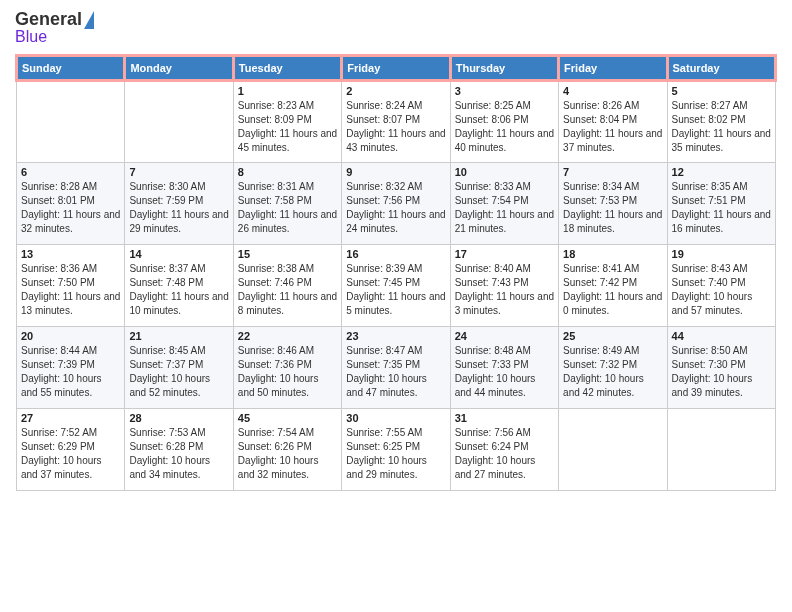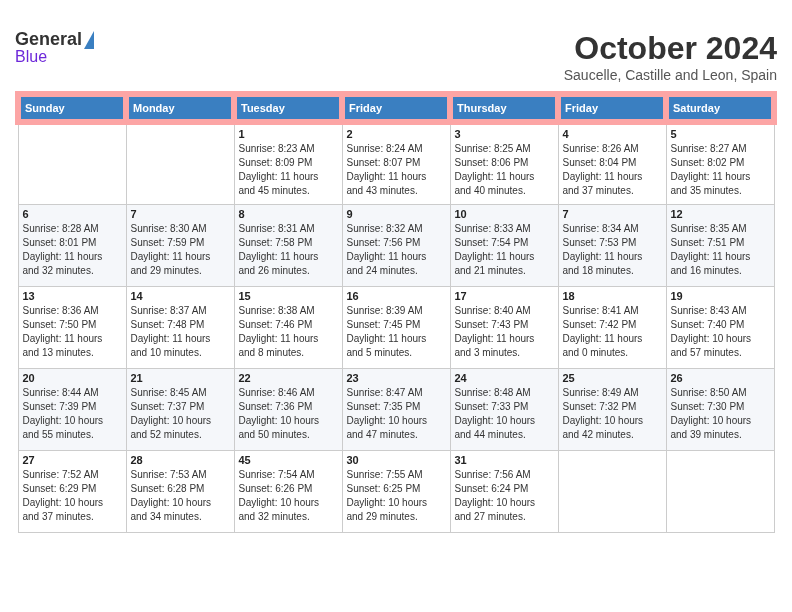--- a/index.html
+++ b/index.html
@@ -8,21 +8,20 @@
       background: #fff;
       width: 792px;
       height: 612px;
       overflow: hidden;
     }
     .page {
       width: 792px;
       height: 517px;
       padding: 10px 15px;
       background: #fff;
-      margin-top: 20px;
     }
     .header {
       display: flex;
       justify-content: space-between;
       align-items: flex-start;
       margin-bottom: 8px;
     }
     .logo {
       display: flex;
       flex-direction: column;
@@ -66,21 +65,21 @@
       width: 100%;
       border-collapse: collapse;
       font-size: 10px;
     }
     .calendar thead tr th {
       background: #3a7fc1;
       color: #fff;
       padding: 5px 4px;
       text-align: left;
       font-size: 11px;
-      border: 6px solid #fca5a5;
+      border: 3px solid #fca5a5;
     }
     .calendar tbody tr td {
       border: 1px solid #ccc;
       vertical-align: top;
       padding: 3px 4px;
       width: calc(100% / 7);
       height: 82px;
       background: #fff;
     }
     .calendar tbody tr:nth-child(even) td {
@@ -107,24 +106,20 @@
 
 <div class="page">
   <div class="header">
     <div class="logo">
       <div class="logo-text">
         <span class="logo-general">General</span>
         <div class="logo-triangle"></div>
       </div>
       <span class="logo-blue">Blue</span>
     </div>
-    <div class="title-block">
-      <h1>October 2024</h1>
-      <h2>Saucelle, Castille and Leon, Spain</h2>
-    </div>
   </div>
 
   <table class="calendar">
     <thead>
       <tr>
       <th>Sunday</th>
           <th>Monday</th>
           <th>Tuesday</th>
           <th>Friday</th>
           <th>Thursday</th>
@@ -236,21 +231,21 @@
           </td>
           <td>
             <span class="day-num">24</span>
             <div class="day-detail">Sunrise: 8:48 AM<br>Sunset: 7:33 PM<br>Daylight: 10 hours and 44 minutes.</div>
           </td>
           <td>
             <span class="day-num">25</span>
             <div class="day-detail">Sunrise: 8:49 AM<br>Sunset: 7:32 PM<br>Daylight: 10 hours and 42 minutes.</div>
           </td>
           <td>
-            <span class="day-num">26</span>
+            <span class="day-num">44</span>
             <div class="day-detail">Sunrise: 8:50 AM<br>Sunset: 7:30 PM<br>Daylight: 10 hours and 39 minutes.</div>
           </td>
         </tr>
         <tr>
           <td>
             <span class="day-num">27</span>
             <div class="day-detail">Sunrise: 7:52 AM<br>Sunset: 6:29 PM<br>Daylight: 10 hours and 37 minutes.</div>
           </td>
           <td>
             <span class="day-num">28</span>

